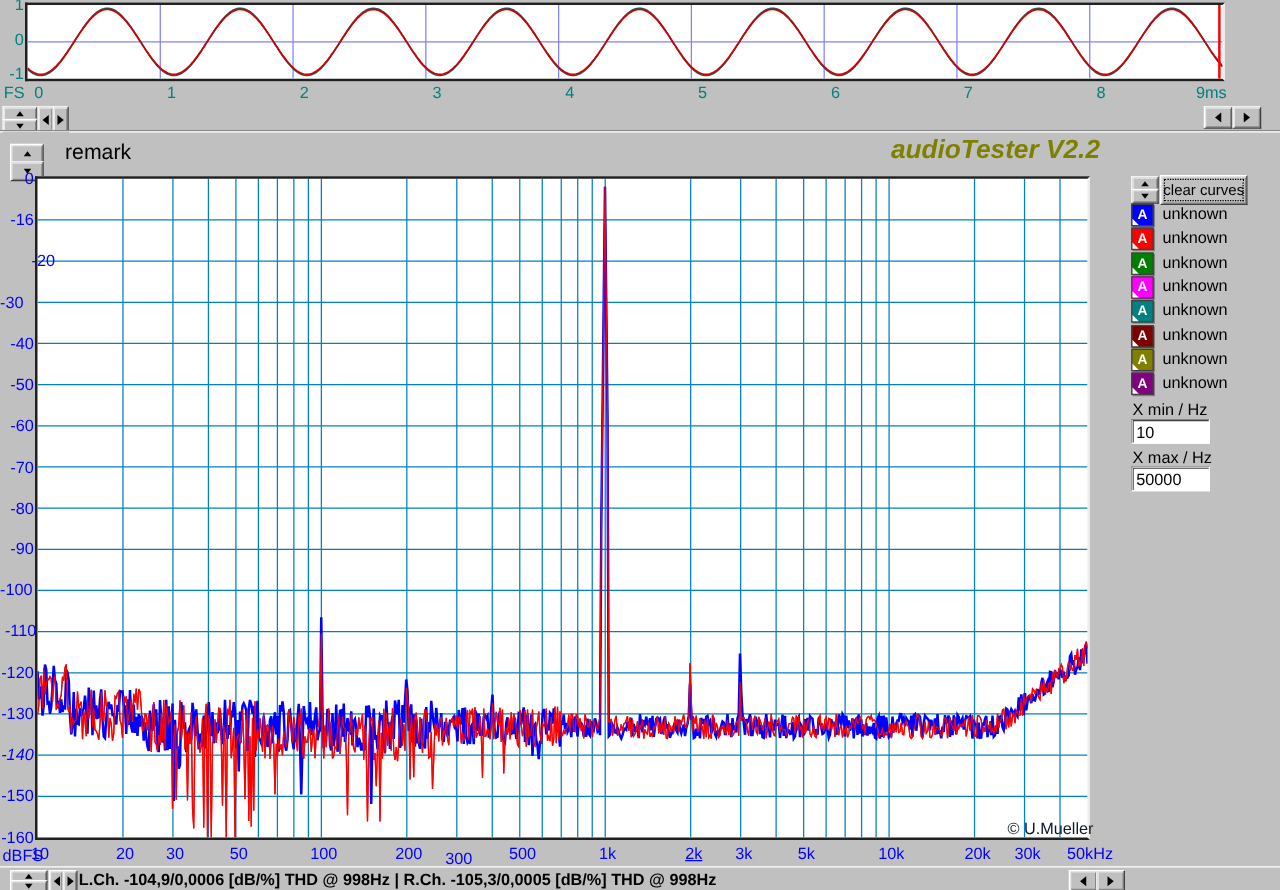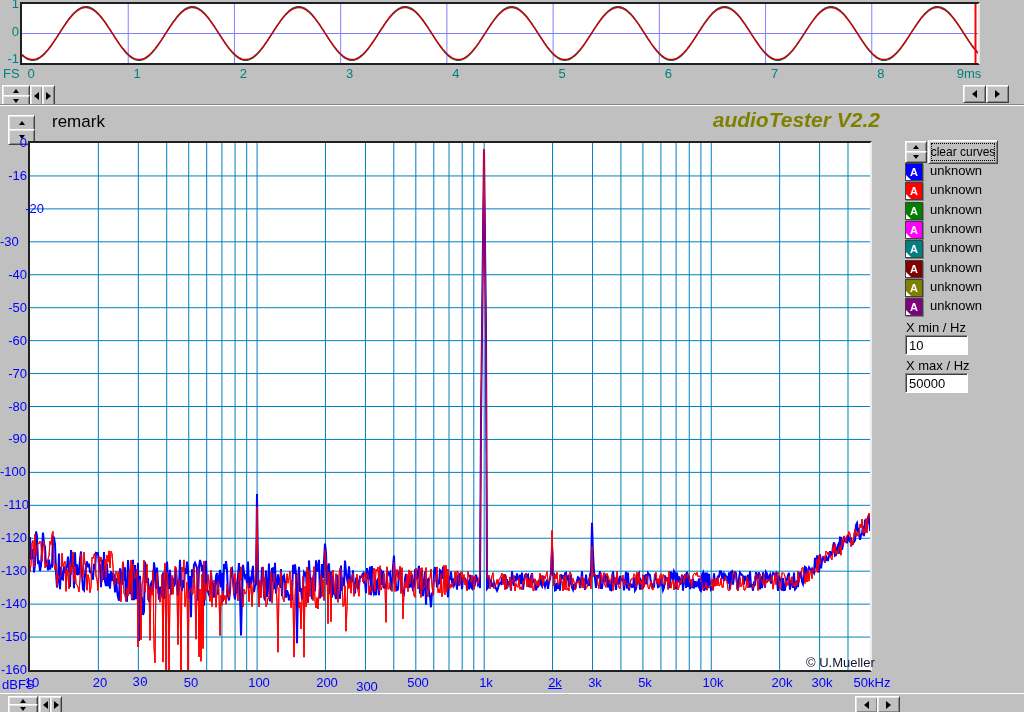--- a/index.html
+++ b/index.html
@@ -178,20 +178,21 @@
     </div>
   <div class="btn" style="left:8px;top:10px;width:28px;height:8px">
       <span class="tri-down"></span>
     </div>
   <div class="btn" style="left:39px;top:2px;width:10px;height:16px">
       <span class="tri-left"></span>
     </div>
   <div class="btn" style="left:50px;top:2px;width:10px;height:16px">
       <span class="tri-right"></span>
     </div>
+  <div id="status-text">L.Ch. -104,9/0,0006 [dB/%] THD @ 998Hz  | R.Ch. -105,3/0,0005 [dB/%] THD @ 998Hz</div>
   <div class="btn" style="left:855px;top:2px;width:21px;height:15px">
       <span class="tri-left"></span>
     </div>
   <div class="btn" style="left:877px;top:2px;width:21px;height:15px">
       <span class="tri-right"></span>
     </div>
 </div>
 
 <div class="curve-btn" style="top: 163px; background: rgb(0, 0, 255);">A</div>
 <div class="legend-label" style="top: 163px;">unknown</div>
@@ -217,21 +218,21 @@
 <div class="lab teal" style="left: 562.111px; top: 67px; transform: translateX(-50%);">5</div>
 <div class="lab teal" style="left: 668.333px; top: 67px; transform: translateX(-50%);">6</div>
 <div class="lab teal" style="left: 774.556px; top: 67px; transform: translateX(-50%);">7</div>
 <div class="lab teal" style="left: 880.778px; top: 67px; transform: translateX(-50%);">8</div>
 <div class="lab teal" style="left: 969px; top: 67px; transform: translateX(-50%);">9ms</div>
 <div class="lab teal" style="left: 0px; top: -3px; width: 19px; text-align: right;">1</div>
 <div class="lab teal" style="left: 0px; top: 25px; width: 19px; text-align: right;">0</div>
 <div class="lab teal" style="left: 0px; top: 52px; width: 19px; text-align: right;">-1</div>
 <div class="lab blue" style="left: 32px; top: 676px; transform: translateX(-50%);">10</div>
 <div class="lab blue" style="left: 100px; top: 676px; transform: translateX(-50%);">20</div>
-<div class="lab blue" style="left: 140px; top: 676px; transform: translateX(-50%); font-family: Liberation Mono, monospace;">30</div>
+<div class="lab blue" style="left: 140px; top: 676px; transform: translateX(-50%);">30</div>
 <div class="lab blue" style="left: 191px; top: 676px; transform: translateX(-50%);">50</div>
 <div class="lab blue" style="left: 259px; top: 676px; transform: translateX(-50%);">100</div>
 <div class="lab blue" style="left: 327px; top: 676px; transform: translateX(-50%);">200</div>
 <div class="lab blue" style="left: 367px; top: 680px; transform: translateX(-50%);">300</div>
 <div class="lab blue" style="left: 418px; top: 676px; transform: translateX(-50%);">500</div>
 <div class="lab blue" style="left: 486px; top: 676px; transform: translateX(-50%);">1k</div>
 <div class="lab blue" style="left: 555px; top: 676px; transform: translateX(-50%); text-decoration: underline;">2k</div>
 <div class="lab blue" style="left: 595px; top: 676px; transform: translateX(-50%);">3k</div>
 <div class="lab blue" style="left: 645px; top: 676px; transform: translateX(-50%);">5k</div>
 <div class="lab blue" style="left: 713px; top: 676px; transform: translateX(-50%);">10k</div>
@@ -245,15 +246,15 @@
 <div class="lab blue" style="left: 0px; top: 268px; width: 27px; text-align: right;">-40</div>
 <div class="lab blue" style="left: 0px; top: 301px; width: 27px; text-align: right;">-50</div>
 <div class="lab blue" style="left: 0px; top: 334px; width: 27px; text-align: right;">-60</div>
 <div class="lab blue" style="left: 0px; top: 367px; width: 27px; text-align: right;">-70</div>
 <div class="lab blue" style="left: 0px; top: 400px; width: 27px; text-align: right;">-80</div>
 <div class="lab blue" style="left: 0px; top: 432px; width: 27px; text-align: right;">-90</div>
 <div class="lab blue" style="left: 0px; top: 465px; width: 18px; text-align: right;">-100</div>
 <div class="lab blue" style="left: 0px; top: 498px; width: 29px; text-align: right;">-110</div>
 <div class="lab blue" style="left: 0px; top: 531px; width: 27px; text-align: right;">-120</div>
 <div class="lab blue" style="left: 0px; top: 564px; width: 27px; text-align: right;">-130</div>
-<div class="lab blue" style="left: 0px; top: 597px; width: 27px; text-align: right;">-140</div>
+<div class="lab blue" style="left: 0px; top: 597px; width: 27px; text-align: right; font-style: italic;">-140</div>
 <div class="lab blue" style="left: 0px; top: 630px; width: 27px; text-align: right;">-150</div>
 <div class="lab blue" style="left: 0px; top: 663px; width: 27px; text-align: right;">-160</div>
 
 </body></html>

